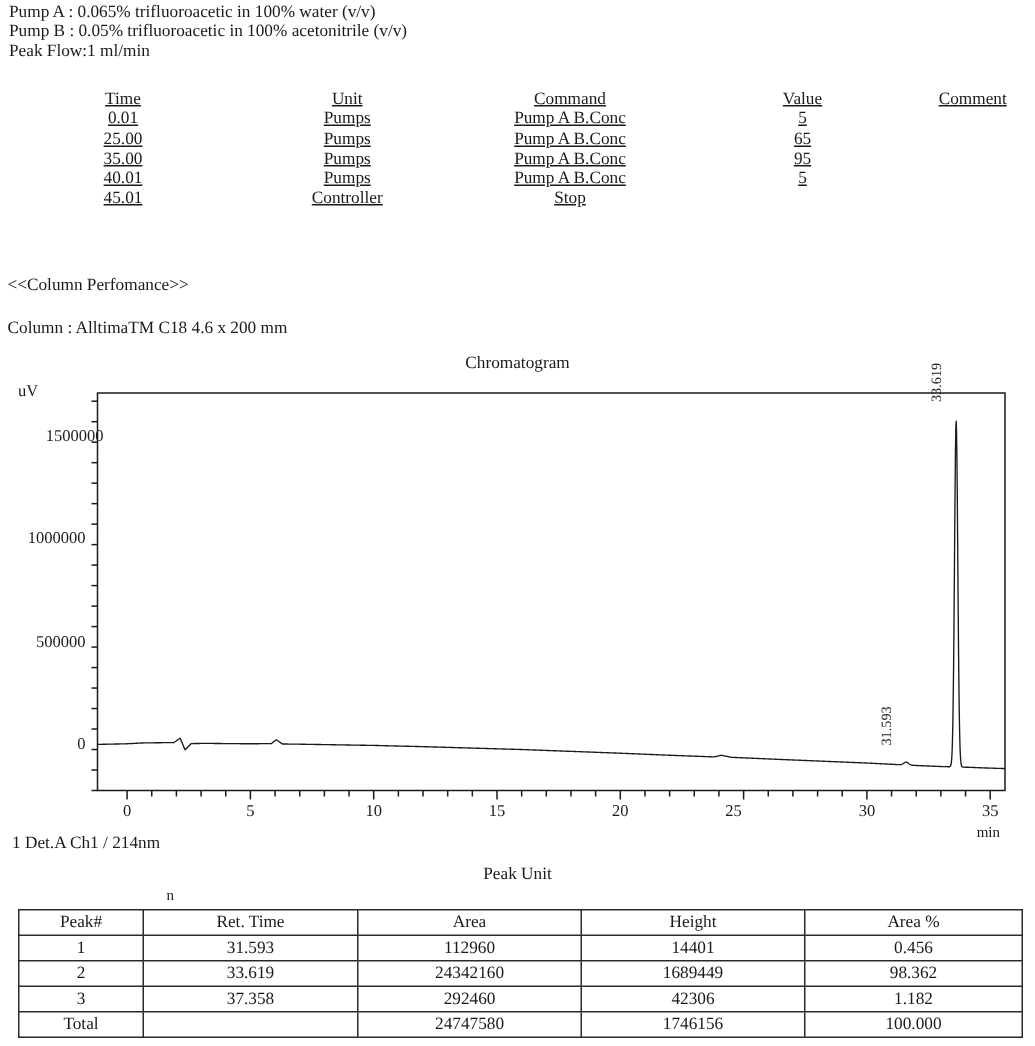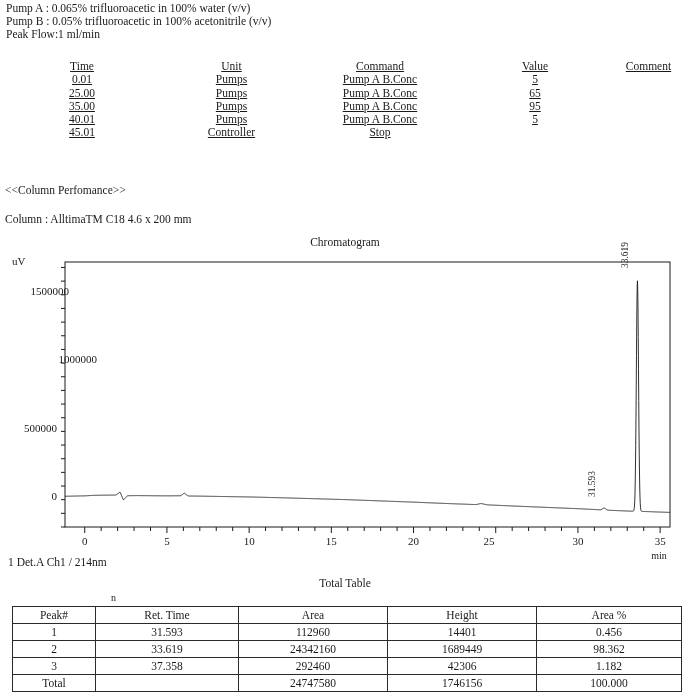--- a/index.html
+++ b/index.html
@@ -287,39 +287,39 @@
           <line x1="610.8152173913044" y1="287" x2="610.8152173913044" y2="291"></line>
           <line x1="627.2554347826087" y1="287" x2="627.2554347826087" y2="291"></line>
           <line x1="643.695652173913" y1="287" x2="643.695652173913" y2="291"></line>
           <line x1="660.1358695652174" y1="287" x2="660.1358695652174" y2="293"></line>
         </g>
         <path d="M65.00 256.27 L65.25 256.26 L65.50 256.25 L65.76 256.25 L66.01 256.24 L66.26 256.24 L66.51 256.23 L66.76 256.23 L67.02 256.22 L67.27 256.22 L67.52 256.21 L67.77 256.21 L68.03 256.20 L68.28 256.20 L68.53 256.19 L68.78 256.19 L69.03 256.18 L69.29 256.18 L69.54 256.17 L69.79 256.17 L70.04 256.16 L70.29 256.16 L70.55 256.15 L70.80 256.15 L71.05 256.14 L71.30 256.13 L71.55 256.13 L71.81 256.12 L72.06 256.12 L72.31 256.11 L72.56 256.11 L72.81 256.10 L73.07 256.10 L73.32 256.09 L73.57 256.09 L73.82 256.08 L74.08 256.08 L74.33 256.07 L74.58 256.07 L74.83 256.06 L75.08 256.06 L75.34 256.05 L75.59 256.05 L75.84 256.04 L76.09 256.04 L76.34 256.03 L76.60 256.02 L76.85 256.02 L77.10 256.01 L77.35 256.01 L77.60 256.00 L77.86 256.00 L78.11 255.99 L78.36 255.99 L78.61 255.98 L78.86 255.98 L79.12 255.97 L79.37 255.97 L79.62 255.96 L79.87 255.96 L80.13 255.95 L80.38 255.95 L80.63 255.94 L80.88 255.94 L81.13 255.93 L81.39 255.93 L81.64 255.92 L81.89 255.91 L82.14 255.91 L82.39 255.90 L82.65 255.90 L82.90 255.89 L83.15 255.89 L83.40 255.88 L83.65 255.88 L83.91 255.87 L84.16 255.87 L84.41 255.86 L84.66 255.86 L84.91 255.85 L85.17 255.83 L85.42 255.82 L85.67 255.80 L85.92 255.79 L86.17 255.78 L86.43 255.76 L86.68 255.75 L86.93 255.73 L87.18 255.72 L87.44 255.71 L87.69 255.69 L87.94 255.68 L88.19 255.66 L88.44 255.65 L88.70 255.64 L88.95 255.62 L89.20 255.61 L89.45 255.59 L89.70 255.58 L89.96 255.57 L90.21 255.55 L90.46 255.54 L90.71 255.52 L90.96 255.51 L91.22 255.50 L91.47 255.48 L91.72 255.47 L91.97 255.45 L92.22 255.44 L92.48 255.43 L92.73 255.41 L92.98 255.40 L93.23 255.38 L93.49 255.37 L93.74 255.36 L93.99 255.34 L94.24 255.33 L94.49 255.31 L94.75 255.31 L95.00 255.30 L95.25 255.30 L95.50 255.30 L95.75 255.29 L96.01 255.29 L96.26 255.29 L96.51 255.28 L96.76 255.28 L97.01 255.28 L97.27 255.27 L97.52 255.27 L97.77 255.27 L98.02 255.26 L98.28 255.26 L98.53 255.25 L98.78 255.25 L99.03 255.25 L99.28 255.24 L99.54 255.24 L99.79 255.24 L100.04 255.23 L100.29 255.23 L100.54 255.23 L100.80 255.22 L101.05 255.22 L101.30 255.22 L101.55 255.21 L101.80 255.21 L102.06 255.21 L102.31 255.20 L102.56 255.20 L102.81 255.20 L103.06 255.19 L103.32 255.19 L103.57 255.18 L103.82 255.18 L104.07 255.18 L104.33 255.17 L104.58 255.17 L104.83 255.17 L105.08 255.17 L105.33 255.16 L105.59 255.16 L105.84 255.16 L106.09 255.15 L106.34 255.15 L106.59 255.15 L106.85 255.14 L107.10 255.14 L107.35 255.14 L107.60 255.14 L107.85 255.13 L108.11 255.13 L108.36 255.13 L108.61 255.12 L108.86 255.12 L109.11 255.12 L109.37 255.11 L109.62 255.11 L109.87 255.11 L110.12 255.11 L110.38 255.10 L110.63 255.10 L110.88 255.10 L111.13 255.09 L111.38 255.09 L111.64 255.09 L111.89 255.08 L112.14 255.08 L112.39 255.08 L112.64 255.08 L112.90 255.07 L113.15 255.07 L113.40 255.07 L113.65 255.06 L113.90 255.06 L114.16 255.06 L114.41 255.05 L114.66 255.05 L114.91 255.05 L115.16 255.05 L115.42 255.04 L115.67 255.04 L115.92 255.04 L116.17 254.88 L116.42 254.70 L116.68 254.52 L116.93 254.33 L117.18 254.15 L117.43 253.96 L117.69 253.78 L117.94 253.59 L118.19 253.41 L118.44 253.22 L118.69 253.04 L118.95 252.86 L119.20 252.67 L119.45 252.49 L119.70 252.30 L119.95 252.12 L120.21 252.35 L120.46 252.96 L120.71 253.56 L120.96 254.17 L121.21 254.78 L121.47 255.38 L121.72 255.99 L121.97 256.60 L122.22 257.21 L122.47 257.81 L122.73 258.42 L122.98 259.03 L123.23 259.64 L123.48 259.83 L123.74 259.57 L123.99 259.31 L124.24 259.05 L124.49 258.79 L124.74 258.53 L125.00 258.27 L125.25 258.01 L125.50 257.75 L125.75 257.49 L126.00 257.23 L126.26 256.97 L126.51 256.71 L126.76 256.45 L127.01 256.19 L127.26 255.93 L127.52 255.72 L127.77 255.71 L128.02 255.71 L128.27 255.71 L128.53 255.70 L128.78 255.70 L129.03 255.70 L129.28 255.69 L129.53 255.69 L129.79 255.69 L130.04 255.68 L130.29 255.68 L130.54 255.68 L130.79 255.67 L131.05 255.67 L131.30 255.67 L131.55 255.66 L131.80 255.66 L132.05 255.66 L132.31 255.65 L132.56 255.65 L132.81 255.65 L133.06 255.64 L133.31 255.64 L133.57 255.63 L133.82 255.63 L134.07 255.63 L134.32 255.62 L134.57 255.62 L134.83 255.62 L135.08 255.61 L135.33 255.61 L135.58 255.61 L135.84 255.60 L136.09 255.60 L136.34 255.60 L136.59 255.59 L136.84 255.59 L137.10 255.59 L137.35 255.58 L137.60 255.59 L137.85 255.59 L138.10 255.59 L138.36 255.59 L138.61 255.60 L138.86 255.60 L139.11 255.60 L139.36 255.60 L139.62 255.61 L139.87 255.61 L140.12 255.61 L140.37 255.61 L140.63 255.62 L140.88 255.62 L141.13 255.62 L141.38 255.62 L141.63 255.63 L141.89 255.63 L142.14 255.63 L142.39 255.63 L142.64 255.64 L142.89 255.64 L143.15 255.64 L143.40 255.65 L143.65 255.65 L143.90 255.65 L144.15 255.65 L144.41 255.66 L144.66 255.66 L144.91 255.66 L145.16 255.66 L145.41 255.67 L145.67 255.67 L145.92 255.67 L146.17 255.67 L146.42 255.68 L146.67 255.68 L146.93 255.68 L147.18 255.68 L147.43 255.69 L147.68 255.69 L147.94 255.69 L148.19 255.70 L148.44 255.70 L148.69 255.70 L148.94 255.70 L149.20 255.71 L149.45 255.71 L149.70 255.71 L149.95 255.71 L150.20 255.72 L150.46 255.72 L150.71 255.72 L150.96 255.72 L151.21 255.73 L151.46 255.73 L151.72 255.73 L151.97 255.73 L152.22 255.73 L152.47 255.74 L152.72 255.74 L152.98 255.74 L153.23 255.74 L153.48 255.74 L153.73 255.75 L153.99 255.75 L154.24 255.75 L154.49 255.75 L154.74 255.75 L154.99 255.76 L155.25 255.76 L155.50 255.76 L155.75 255.76 L156.00 255.76 L156.25 255.77 L156.51 255.77 L156.76 255.77 L157.01 255.77 L157.26 255.78 L157.51 255.78 L157.77 255.78 L158.02 255.78 L158.27 255.78 L158.52 255.79 L158.78 255.79 L159.03 255.79 L159.28 255.79 L159.53 255.79 L159.78 255.80 L160.04 255.80 L160.29 255.80 L160.54 255.80 L160.79 255.80 L161.04 255.81 L161.30 255.81 L161.55 255.81 L161.80 255.81 L162.05 255.82 L162.30 255.82 L162.56 255.82 L162.81 255.82 L163.06 255.82 L163.31 255.83 L163.56 255.83 L163.82 255.83 L164.07 255.83 L164.32 255.83 L164.57 255.84 L164.82 255.84 L165.08 255.84 L165.33 255.84 L165.58 255.84 L165.83 255.85 L166.09 255.85 L166.34 255.85 L166.59 255.85 L166.84 255.85 L167.09 255.85 L167.35 255.85 L167.60 255.85 L167.85 255.85 L168.10 255.84 L168.35 255.84 L168.61 255.84 L168.86 255.84 L169.11 255.83 L169.36 255.83 L169.61 255.83 L169.87 255.83 L170.12 255.82 L170.37 255.82 L170.62 255.82 L170.88 255.82 L171.13 255.81 L171.38 255.81 L171.63 255.81 L171.88 255.81 L172.14 255.80 L172.39 255.80 L172.64 255.80 L172.89 255.80 L173.14 255.79 L173.40 255.79 L173.65 255.79 L173.90 255.79 L174.15 255.79 L174.40 255.78 L174.66 255.78 L174.91 255.78 L175.16 255.78 L175.41 255.77 L175.66 255.77 L175.92 255.77 L176.17 255.77 L176.42 255.76 L176.67 255.76 L176.93 255.76 L177.18 255.76 L177.43 255.75 L177.68 255.75 L177.93 255.75 L178.19 255.75 L178.44 255.74 L178.69 255.74 L178.94 255.74 L179.19 255.74 L179.45 255.73 L179.70 255.73 L179.95 255.73 L180.20 255.73 L180.45 255.72 L180.71 255.72 L180.96 255.68 L181.21 255.48 L181.46 255.28 L181.71 255.08 L181.97 254.88 L182.22 254.68 L182.47 254.48 L182.72 254.28 L182.98 254.08 L183.23 253.89 L183.48 253.69 L183.73 253.49 L183.98 253.29 L184.24 253.15 L184.49 253.33 L184.74 253.51 L184.99 253.68 L185.24 253.86 L185.50 254.03 L185.75 254.21 L186.00 254.39 L186.25 254.56 L186.50 254.74 L186.76 254.91 L187.01 255.09 L187.26 255.27 L187.51 255.44 L187.76 255.62 L188.02 255.79 L188.27 255.97 L188.52 255.99 L188.77 256.00 L189.02 256.00 L189.28 256.00 L189.53 256.01 L189.78 256.01 L190.03 256.01 L190.29 256.02 L190.54 256.02 L190.79 256.02 L191.04 256.02 L191.29 256.03 L191.55 256.03 L191.80 256.03 L192.05 256.04 L192.30 256.04 L192.55 256.04 L192.81 256.05 L193.06 256.05 L193.31 256.05 L193.56 256.05 L193.81 256.06 L194.07 256.06 L194.32 256.06 L194.57 256.07 L194.82 256.07 L195.07 256.07 L195.33 256.08 L195.58 256.08 L195.83 256.08 L196.08 256.08 L196.34 256.09 L196.59 256.09 L196.84 256.09 L197.09 256.10 L197.34 256.10 L197.60 256.10 L197.85 256.11 L198.10 256.11 L198.35 256.11 L198.60 256.11 L198.86 256.12 L199.11 256.12 L199.36 256.12 L199.61 256.13 L199.86 256.13 L200.12 256.13 L200.37 256.14 L200.62 256.14 L200.87 256.15 L201.13 256.15 L201.38 256.15 L201.63 256.16 L201.88 256.16 L202.13 256.17 L202.39 256.17 L202.64 256.18 L202.89 256.18 L203.14 256.18 L203.39 256.19 L203.65 256.19 L203.90 256.20 L204.15 256.20 L204.40 256.21 L204.65 256.21 L204.91 256.21 L205.16 256.22 L205.41 256.22 L205.66 256.23 L205.91 256.23 L206.17 256.23 L206.42 256.24 L206.67 256.24 L206.92 256.25 L207.17 256.25 L207.43 256.26 L207.68 256.26 L207.93 256.26 L208.18 256.27 L208.44 256.27 L208.69 256.28 L208.94 256.28 L209.19 256.28 L209.44 256.29 L209.70 256.29 L209.95 256.30 L210.20 256.30 L210.45 256.31 L210.70 256.31 L210.96 256.31 L211.21 256.32 L211.46 256.32 L211.71 256.33 L211.96 256.33 L212.22 256.34 L212.47 256.34 L212.72 256.34 L212.97 256.35 L213.22 256.35 L213.48 256.36 L213.73 256.36 L213.98 256.36 L214.23 256.37 L214.49 256.37 L214.74 256.38 L214.99 256.38 L215.24 256.39 L215.49 256.39 L215.75 256.39 L216.00 256.40 L216.25 256.40 L216.50 256.41 L216.75 256.41 L217.01 256.41 L217.26 256.42 L217.51 256.42 L217.76 256.43 L218.01 256.43 L218.27 256.44 L218.52 256.44 L218.77 256.44 L219.02 256.45 L219.28 256.45 L219.53 256.46 L219.78 256.46 L220.03 256.46 L220.28 256.47 L220.54 256.47 L220.79 256.48 L221.04 256.48 L221.29 256.49 L221.54 256.49 L221.80 256.49 L222.05 256.50 L222.30 256.50 L222.55 256.51 L222.80 256.51 L223.06 256.52 L223.31 256.52 L223.56 256.52 L223.81 256.53 L224.06 256.53 L224.32 256.54 L224.57 256.54 L224.82 256.54 L225.07 256.55 L225.33 256.55 L225.58 256.56 L225.83 256.56 L226.08 256.57 L226.33 256.57 L226.59 256.57 L226.84 256.58 L227.09 256.58 L227.34 256.59 L227.59 256.59 L227.85 256.59 L228.10 256.60 L228.35 256.60 L228.60 256.61 L228.85 256.61 L229.11 256.62 L229.36 256.62 L229.61 256.62 L229.86 256.63 L230.11 256.63 L230.37 256.64 L230.62 256.64 L230.87 256.65 L231.12 256.65 L231.38 256.65 L231.63 256.66 L231.88 256.66 L232.13 256.67 L232.38 256.67 L232.64 256.67 L232.89 256.68 L233.14 256.68 L233.39 256.69 L233.64 256.69 L233.90 256.70 L234.15 256.70 L234.40 256.70 L234.65 256.71 L234.90 256.71 L235.16 256.72 L235.41 256.72 L235.66 256.72 L235.91 256.73 L236.16 256.73 L236.42 256.74 L236.67 256.74 L236.92 256.75 L237.17 256.75 L237.42 256.75 L237.68 256.76 L237.93 256.76 L238.18 256.77 L238.43 256.77 L238.69 256.77 L238.94 256.78 L239.19 256.78 L239.44 256.79 L239.69 256.79 L239.95 256.80 L240.20 256.80 L240.45 256.80 L240.70 256.81 L240.95 256.81 L241.21 256.82 L241.46 256.82 L241.71 256.83 L241.96 256.83 L242.21 256.83 L242.47 256.84 L242.72 256.84 L242.97 256.85 L243.22 256.85 L243.47 256.85 L243.73 256.86 L243.98 256.86 L244.23 256.87 L244.48 256.87 L244.74 256.88 L244.99 256.88 L245.24 256.88 L245.49 256.89 L245.74 256.89 L246.00 256.90 L246.25 256.90 L246.50 256.90 L246.75 256.91 L247.00 256.91 L247.26 256.92 L247.51 256.92 L247.76 256.93 L248.01 256.93 L248.26 256.93 L248.52 256.94 L248.77 256.94 L249.02 256.95 L249.27 256.95 L249.53 256.96 L249.78 256.96 L250.03 256.97 L250.28 256.98 L250.53 256.98 L250.79 256.99 L251.04 257.00 L251.29 257.00 L251.54 257.01 L251.79 257.01 L252.05 257.02 L252.30 257.03 L252.55 257.03 L252.80 257.04 L253.05 257.05 L253.31 257.05 L253.56 257.06 L253.81 257.07 L254.06 257.07 L254.31 257.08 L254.57 257.08 L254.82 257.09 L255.07 257.10 L255.32 257.10 L255.57 257.11 L255.83 257.12 L256.08 257.12 L256.33 257.13 L256.58 257.13 L256.84 257.14 L257.09 257.15 L257.34 257.15 L257.59 257.16 L257.84 257.17 L258.10 257.17 L258.35 257.18 L258.60 257.18 L258.85 257.19 L259.10 257.20 L259.36 257.20 L259.61 257.21 L259.86 257.22 L260.11 257.22 L260.36 257.23 L260.62 257.23 L260.87 257.24 L261.12 257.25 L261.37 257.25 L261.63 257.26 L261.88 257.27 L262.13 257.27 L262.38 257.28 L262.63 257.29 L262.89 257.29 L263.14 257.30 L263.39 257.30 L263.64 257.31 L263.89 257.32 L264.15 257.32 L264.40 257.33 L264.65 257.34 L264.90 257.34 L265.15 257.35 L265.41 257.35 L265.66 257.36 L265.91 257.37 L266.16 257.37 L266.41 257.38 L266.67 257.39 L266.92 257.39 L267.17 257.40 L267.42 257.40 L267.68 257.41 L267.93 257.42 L268.18 257.42 L268.43 257.43 L268.68 257.44 L268.94 257.44 L269.19 257.45 L269.44 257.45 L269.69 257.46 L269.94 257.47 L270.20 257.47 L270.45 257.48 L270.70 257.49 L270.95 257.49 L271.20 257.50 L271.46 257.50 L271.71 257.51 L271.96 257.52 L272.21 257.52 L272.46 257.53 L272.72 257.54 L272.97 257.54 L273.22 257.55 L273.47 257.56 L273.73 257.56 L273.98 257.57 L274.23 257.57 L274.48 257.58 L274.73 257.59 L274.99 257.59 L275.24 257.60 L275.49 257.61 L275.74 257.61 L275.99 257.62 L276.25 257.62 L276.50 257.63 L276.75 257.64 L277.00 257.64 L277.25 257.65 L277.51 257.66 L277.76 257.66 L278.01 257.67 L278.26 257.67 L278.51 257.68 L278.77 257.69 L279.02 257.69 L279.27 257.70 L279.52 257.71 L279.77 257.71 L280.03 257.72 L280.28 257.72 L280.53 257.73 L280.78 257.74 L281.04 257.74 L281.29 257.75 L281.54 257.76 L281.79 257.76 L282.04 257.77 L282.30 257.78 L282.55 257.78 L282.80 257.79 L283.05 257.80 L283.30 257.81 L283.56 257.81 L283.81 257.82 L284.06 257.83 L284.31 257.83 L284.56 257.84 L284.82 257.85 L285.07 257.86 L285.32 257.86 L285.57 257.87 L285.82 257.88 L286.08 257.89 L286.33 257.89 L286.58 257.90 L286.83 257.91 L287.09 257.92 L287.34 257.92 L287.59 257.93 L287.84 257.94 L288.09 257.94 L288.35 257.95 L288.60 257.96 L288.85 257.97 L289.10 257.97 L289.35 257.98 L289.61 257.99 L289.86 258.00 L290.11 258.00 L290.36 258.01 L290.61 258.02 L290.87 258.03 L291.12 258.03 L291.37 258.04 L291.62 258.05 L291.88 258.05 L292.13 258.06 L292.38 258.07 L292.63 258.08 L292.88 258.08 L293.14 258.09 L293.39 258.10 L293.64 258.11 L293.89 258.11 L294.14 258.12 L294.40 258.13 L294.65 258.14 L294.90 258.14 L295.15 258.15 L295.40 258.16 L295.66 258.16 L295.91 258.17 L296.16 258.18 L296.41 258.19 L296.66 258.19 L296.92 258.20 L297.17 258.21 L297.42 258.22 L297.67 258.22 L297.93 258.23 L298.18 258.24 L298.43 258.25 L298.68 258.25 L298.93 258.26 L299.19 258.27 L299.44 258.27 L299.69 258.28 L299.94 258.29 L300.19 258.30 L300.45 258.30 L300.70 258.31 L300.95 258.32 L301.20 258.33 L301.45 258.33 L301.71 258.34 L301.96 258.35 L302.21 258.36 L302.46 258.36 L302.71 258.37 L302.97 258.38 L303.22 258.38 L303.47 258.39 L303.72 258.40 L303.98 258.41 L304.23 258.41 L304.48 258.42 L304.73 258.43 L304.98 258.44 L305.24 258.44 L305.49 258.45 L305.74 258.46 L305.99 258.47 L306.24 258.47 L306.50 258.48 L306.75 258.49 L307.00 258.49 L307.25 258.50 L307.50 258.51 L307.76 258.52 L308.01 258.52 L308.26 258.53 L308.51 258.54 L308.76 258.55 L309.02 258.55 L309.27 258.56 L309.52 258.57 L309.77 258.58 L310.02 258.58 L310.28 258.59 L310.53 258.60 L310.78 258.60 L311.03 258.61 L311.29 258.62 L311.54 258.63 L311.79 258.63 L312.04 258.64 L312.29 258.65 L312.55 258.66 L312.80 258.66 L313.05 258.67 L313.30 258.68 L313.55 258.69 L313.81 258.69 L314.06 258.70 L314.31 258.71 L314.56 258.71 L314.81 258.72 L315.07 258.73 L315.32 258.74 L315.57 258.74 L315.82 258.75 L316.07 258.76 L316.33 258.77 L316.58 258.77 L316.83 258.78 L317.08 258.79 L317.34 258.80 L317.59 258.80 L317.84 258.81 L318.09 258.82 L318.34 258.82 L318.60 258.83 L318.85 258.84 L319.10 258.85 L319.35 258.85 L319.60 258.86 L319.86 258.87 L320.11 258.88 L320.36 258.88 L320.61 258.89 L320.86 258.90 L321.12 258.91 L321.37 258.91 L321.62 258.92 L321.87 258.93 L322.13 258.93 L322.38 258.94 L322.63 258.95 L322.88 258.96 L323.13 258.96 L323.39 258.97 L323.64 258.98 L323.89 258.99 L324.14 258.99 L324.39 259.00 L324.65 259.01 L324.90 259.02 L325.15 259.02 L325.40 259.03 L325.65 259.04 L325.91 259.04 L326.16 259.05 L326.41 259.06 L326.66 259.07 L326.91 259.07 L327.17 259.08 L327.42 259.09 L327.67 259.10 L327.92 259.10 L328.18 259.11 L328.43 259.12 L328.68 259.13 L328.93 259.13 L329.18 259.14 L329.44 259.15 L329.69 259.15 L329.94 259.16 L330.19 259.17 L330.44 259.18 L330.70 259.18 L330.95 259.19 L331.20 259.20 L331.45 259.21 L331.70 259.21 L331.96 259.22 L332.21 259.23 L332.46 259.24 L332.71 259.24 L332.96 259.25 L333.22 259.26 L333.47 259.26 L333.72 259.27 L333.97 259.28 L334.23 259.29 L334.48 259.29 L334.73 259.30 L334.98 259.31 L335.23 259.32 L335.49 259.32 L335.74 259.33 L335.99 259.34 L336.24 259.35 L336.49 259.35 L336.75 259.36 L337.00 259.37 L337.25 259.37 L337.50 259.38 L337.75 259.39 L338.01 259.40 L338.26 259.40 L338.51 259.41 L338.76 259.42 L339.01 259.43 L339.27 259.43 L339.52 259.44 L339.77 259.45 L340.02 259.46 L340.28 259.46 L340.53 259.47 L340.78 259.48 L341.03 259.48 L341.28 259.49 L341.54 259.50 L341.79 259.51 L342.04 259.51 L342.29 259.52 L342.54 259.53 L342.80 259.54 L343.05 259.54 L343.30 259.55 L343.55 259.56 L343.80 259.57 L344.06 259.57 L344.31 259.58 L344.56 259.59 L344.81 259.59 L345.06 259.60 L345.32 259.61 L345.57 259.62 L345.82 259.62 L346.07 259.63 L346.32 259.64 L346.58 259.65 L346.83 259.65 L347.08 259.66 L347.33 259.67 L347.59 259.67 L347.84 259.68 L348.09 259.69 L348.34 259.70 L348.59 259.71 L348.85 259.72 L349.10 259.73 L349.35 259.74 L349.60 259.75 L349.85 259.76 L350.11 259.77 L350.36 259.78 L350.61 259.79 L350.86 259.80 L351.11 259.81 L351.37 259.81 L351.62 259.82 L351.87 259.83 L352.12 259.84 L352.38 259.85 L352.63 259.86 L352.88 259.87 L353.13 259.88 L353.38 259.89 L353.64 259.90 L353.89 259.91 L354.14 259.92 L354.39 259.93 L354.64 259.94 L354.90 259.95 L355.15 259.96 L355.40 259.97 L355.65 259.98 L355.90 259.98 L356.16 259.99 L356.41 260.00 L356.66 260.01 L356.91 260.02 L357.16 260.03 L357.42 260.04 L357.67 260.05 L357.92 260.06 L358.17 260.07 L358.43 260.08 L358.68 260.09 L358.93 260.10 L359.18 260.11 L359.43 260.12 L359.69 260.13 L359.94 260.14 L360.19 260.14 L360.44 260.15 L360.69 260.16 L360.95 260.17 L361.20 260.18 L361.45 260.19 L361.70 260.20 L361.95 260.21 L362.21 260.22 L362.46 260.23 L362.71 260.24 L362.96 260.25 L363.21 260.26 L363.47 260.27 L363.72 260.28 L363.97 260.29 L364.22 260.30 L364.48 260.30 L364.73 260.31 L364.98 260.32 L365.23 260.33 L365.48 260.34 L365.74 260.35 L365.99 260.36 L366.24 260.37 L366.49 260.38 L366.74 260.39 L367.00 260.40 L367.25 260.41 L367.50 260.42 L367.75 260.43 L368.00 260.44 L368.26 260.45 L368.51 260.46 L368.76 260.47 L369.01 260.47 L369.26 260.48 L369.52 260.49 L369.77 260.50 L370.02 260.51 L370.27 260.52 L370.52 260.53 L370.78 260.54 L371.03 260.55 L371.28 260.56 L371.53 260.57 L371.79 260.58 L372.04 260.59 L372.29 260.60 L372.54 260.61 L372.79 260.62 L373.05 260.63 L373.30 260.63 L373.55 260.64 L373.80 260.65 L374.05 260.66 L374.31 260.67 L374.56 260.68 L374.81 260.69 L375.06 260.70 L375.31 260.71 L375.57 260.72 L375.82 260.73 L376.07 260.74 L376.32 260.75 L376.57 260.76 L376.83 260.77 L377.08 260.78 L377.33 260.79 L377.58 260.80 L377.84 260.80 L378.09 260.81 L378.34 260.82 L378.59 260.83 L378.84 260.84 L379.10 260.85 L379.35 260.86 L379.60 260.87 L379.85 260.88 L380.10 260.89 L380.36 260.90 L380.61 260.91 L380.86 260.92 L381.11 260.93 L381.36 260.94 L381.62 260.95 L381.87 260.96 L382.12 260.96 L382.37 260.97 L382.63 260.98 L382.88 260.99 L383.13 261.00 L383.38 261.01 L383.63 261.02 L383.89 261.03 L384.14 261.04 L384.39 261.05 L384.64 261.06 L384.89 261.07 L385.15 261.08 L385.40 261.09 L385.65 261.10 L385.90 261.11 L386.15 261.12 L386.41 261.12 L386.66 261.13 L386.91 261.14 L387.16 261.15 L387.41 261.16 L387.67 261.17 L387.92 261.18 L388.17 261.19 L388.42 261.20 L388.68 261.21 L388.93 261.22 L389.18 261.23 L389.43 261.24 L389.68 261.25 L389.94 261.26 L390.19 261.27 L390.44 261.28 L390.69 261.29 L390.94 261.29 L391.20 261.30 L391.45 261.31 L391.70 261.32 L391.95 261.33 L392.20 261.34 L392.46 261.35 L392.71 261.36 L392.96 261.37 L393.21 261.38 L393.46 261.39 L393.72 261.40 L393.97 261.41 L394.22 261.42 L394.47 261.43 L394.73 261.44 L394.98 261.45 L395.23 261.45 L395.48 261.46 L395.73 261.47 L395.99 261.48 L396.24 261.49 L396.49 261.50 L396.74 261.51 L396.99 261.52 L397.25 261.53 L397.50 261.54 L397.75 261.55 L398.00 261.56 L398.25 261.57 L398.51 261.58 L398.76 261.59 L399.01 261.60 L399.26 261.61 L399.51 261.62 L399.77 261.62 L400.02 261.63 L400.27 261.64 L400.52 261.65 L400.78 261.66 L401.03 261.67 L401.28 261.68 L401.53 261.69 L401.78 261.70 L402.04 261.71 L402.29 261.72 L402.54 261.73 L402.79 261.74 L403.04 261.75 L403.30 261.76 L403.55 261.77 L403.80 261.78 L404.05 261.78 L404.30 261.79 L404.56 261.80 L404.81 261.81 L405.06 261.82 L405.31 261.83 L405.56 261.84 L405.82 261.85 L406.07 261.86 L406.32 261.87 L406.57 261.88 L406.82 261.89 L407.08 261.90 L407.33 261.91 L407.58 261.92 L407.83 261.93 L408.09 261.94 L408.34 261.94 L408.59 261.95 L408.84 261.96 L409.09 261.97 L409.35 261.98 L409.60 261.99 L409.85 262.00 L410.10 262.01 L410.35 262.02 L410.61 262.03 L410.86 262.04 L411.11 262.05 L411.36 262.06 L411.61 262.07 L411.87 262.08 L412.12 262.09 L412.37 262.10 L412.62 262.11 L412.88 262.11 L413.13 262.12 L413.38 262.13 L413.63 262.14 L413.88 262.15 L414.14 262.16 L414.39 262.17 L414.64 262.19 L414.89 262.20 L415.14 262.21 L415.40 262.22 L415.65 262.23 L415.90 262.24 L416.15 262.25 L416.40 262.26 L416.66 262.27 L416.91 262.28 L417.16 262.29 L417.41 262.30 L417.66 262.31 L417.92 262.32 L418.17 262.33 L418.42 262.34 L418.67 262.35 L418.92 262.36 L419.18 262.37 L419.43 262.38 L419.68 262.39 L419.93 262.41 L420.19 262.42 L420.44 262.43 L420.69 262.44 L420.94 262.45 L421.19 262.46 L421.45 262.47 L421.70 262.48 L421.95 262.49 L422.20 262.50 L422.45 262.51 L422.71 262.52 L422.96 262.53 L423.21 262.54 L423.46 262.55 L423.71 262.56 L423.97 262.57 L424.22 262.58 L424.47 262.59 L424.72 262.60 L424.98 262.61 L425.23 262.63 L425.48 262.64 L425.73 262.65 L425.98 262.66 L426.24 262.67 L426.49 262.68 L426.74 262.69 L426.99 262.70 L427.24 262.71 L427.50 262.72 L427.75 262.73 L428.00 262.74 L428.25 262.75 L428.50 262.76 L428.76 262.77 L429.01 262.78 L429.26 262.79 L429.51 262.80 L429.76 262.81 L430.02 262.82 L430.27 262.83 L430.52 262.84 L430.77 262.86 L431.02 262.87 L431.28 262.88 L431.53 262.89 L431.78 262.90 L432.03 262.91 L432.29 262.92 L432.54 262.93 L432.79 262.94 L433.04 262.95 L433.29 262.96 L433.55 262.97 L433.80 262.98 L434.05 262.99 L434.30 263.00 L434.55 263.01 L434.81 263.02 L435.06 263.03 L435.31 263.04 L435.56 263.05 L435.81 263.06 L436.07 263.08 L436.32 263.09 L436.57 263.10 L436.82 263.11 L437.07 263.12 L437.33 263.13 L437.58 263.14 L437.83 263.15 L438.08 263.16 L438.34 263.17 L438.59 263.18 L438.84 263.19 L439.09 263.20 L439.34 263.21 L439.60 263.22 L439.85 263.23 L440.10 263.24 L440.35 263.25 L440.60 263.26 L440.86 263.27 L441.11 263.28 L441.36 263.30 L441.61 263.31 L441.86 263.32 L442.12 263.33 L442.37 263.34 L442.62 263.35 L442.87 263.36 L443.13 263.37 L443.38 263.38 L443.63 263.39 L443.88 263.40 L444.13 263.41 L444.39 263.42 L444.64 263.43 L444.89 263.44 L445.14 263.45 L445.39 263.46 L445.65 263.47 L445.90 263.48 L446.15 263.49 L446.40 263.50 L446.65 263.51 L446.91 263.52 L447.16 263.53 L447.41 263.54 L447.66 263.55 L447.91 263.56 L448.17 263.57 L448.42 263.58 L448.67 263.59 L448.92 263.60 L449.18 263.61 L449.43 263.62 L449.68 263.63 L449.93 263.64 L450.18 263.64 L450.44 263.65 L450.69 263.66 L450.94 263.67 L451.19 263.68 L451.44 263.69 L451.70 263.70 L451.95 263.71 L452.20 263.72 L452.45 263.73 L452.70 263.74 L452.96 263.75 L453.21 263.76 L453.46 263.77 L453.71 263.77 L453.96 263.78 L454.22 263.79 L454.47 263.80 L454.72 263.81 L454.97 263.82 L455.23 263.83 L455.48 263.84 L455.73 263.85 L455.98 263.86 L456.23 263.87 L456.49 263.88 L456.74 263.89 L456.99 263.90 L457.24 263.91 L457.49 263.91 L457.75 263.92 L458.00 263.93 L458.25 263.94 L458.50 263.95 L458.75 263.96 L459.01 263.97 L459.26 263.98 L459.51 263.99 L459.76 264.00 L460.01 264.01 L460.27 264.02 L460.52 264.03 L460.77 264.04 L461.02 264.04 L461.28 264.05 L461.53 264.06 L461.78 264.07 L462.03 264.08 L462.28 264.09 L462.54 264.10 L462.79 264.11 L463.04 264.12 L463.29 264.13 L463.54 264.14 L463.80 264.15 L464.05 264.16 L464.30 264.17 L464.55 264.17 L464.80 264.18 L465.06 264.19 L465.31 264.20 L465.56 264.21 L465.81 264.22 L466.06 264.23 L466.32 264.24 L466.57 264.25 L466.82 264.26 L467.07 264.27 L467.33 264.28 L467.58 264.29 L467.83 264.30 L468.08 264.31 L468.33 264.31 L468.59 264.32 L468.84 264.33 L469.09 264.34 L469.34 264.35 L469.59 264.36 L469.85 264.37 L470.10 264.38 L470.35 264.39 L470.60 264.40 L470.85 264.41 L471.11 264.42 L471.36 264.43 L471.61 264.44 L471.86 264.44 L472.11 264.45 L472.37 264.46 L472.62 264.47 L472.87 264.48 L473.12 264.49 L473.38 264.50 L473.63 264.51 L473.88 264.52 L474.13 264.53 L474.38 264.54 L474.64 264.55 L474.89 264.56 L475.14 264.57 L475.39 264.58 L475.64 264.58 L475.90 264.59 L476.15 264.57 L476.40 264.51 L476.65 264.45 L476.90 264.40 L477.16 264.34 L477.41 264.29 L477.66 264.23 L477.91 264.18 L478.16 264.12 L478.42 264.06 L478.67 264.01 L478.92 263.95 L479.17 263.90 L479.42 263.84 L479.68 263.78 L479.93 263.73 L480.18 263.67 L480.43 263.62 L480.69 263.56 L480.94 263.51 L481.19 263.56 L481.44 263.61 L481.69 263.66 L481.95 263.71 L482.20 263.77 L482.45 263.82 L482.70 263.87 L482.95 263.92 L483.21 263.98 L483.46 264.03 L483.71 264.08 L483.96 264.13 L484.21 264.19 L484.47 264.24 L484.72 264.29 L484.97 264.34 L485.22 264.40 L485.48 264.45 L485.73 264.50 L485.98 264.55 L486.23 264.60 L486.48 264.66 L486.74 264.71 L486.99 264.76 L487.24 264.81 L487.49 264.87 L487.74 264.88 L488.00 264.89 L488.25 264.90 L488.50 264.91 L488.75 264.93 L489.00 264.94 L489.26 264.95 L489.51 264.96 L489.76 264.97 L490.01 264.98 L490.26 264.99 L490.52 265.00 L490.77 265.02 L491.02 265.03 L491.27 265.04 L491.52 265.05 L491.78 265.06 L492.03 265.07 L492.28 265.08 L492.53 265.09 L492.79 265.10 L493.04 265.12 L493.29 265.13 L493.54 265.14 L493.79 265.15 L494.05 265.16 L494.30 265.17 L494.55 265.18 L494.80 265.19 L495.05 265.21 L495.31 265.22 L495.56 265.23 L495.81 265.24 L496.06 265.25 L496.31 265.26 L496.57 265.27 L496.82 265.28 L497.07 265.29 L497.32 265.31 L497.58 265.32 L497.83 265.33 L498.08 265.34 L498.33 265.35 L498.58 265.36 L498.84 265.37 L499.09 265.38 L499.34 265.40 L499.59 265.41 L499.84 265.42 L500.10 265.43 L500.35 265.44 L500.60 265.45 L500.85 265.46 L501.10 265.47 L501.36 265.48 L501.61 265.50 L501.86 265.51 L502.11 265.52 L502.36 265.53 L502.62 265.54 L502.87 265.55 L503.12 265.56 L503.37 265.57 L503.63 265.59 L503.88 265.60 L504.13 265.61 L504.38 265.62 L504.63 265.63 L504.89 265.64 L505.14 265.65 L505.39 265.66 L505.64 265.67 L505.89 265.69 L506.15 265.70 L506.40 265.71 L506.65 265.72 L506.90 265.73 L507.15 265.74 L507.41 265.75 L507.66 265.76 L507.91 265.77 L508.16 265.79 L508.41 265.80 L508.67 265.81 L508.92 265.82 L509.17 265.83 L509.42 265.84 L509.68 265.85 L509.93 265.86 L510.18 265.88 L510.43 265.89 L510.68 265.90 L510.94 265.91 L511.19 265.92 L511.44 265.93 L511.69 265.94 L511.94 265.95 L512.20 265.96 L512.45 265.98 L512.70 265.99 L512.95 266.00 L513.20 266.01 L513.46 266.02 L513.71 266.03 L513.96 266.04 L514.21 266.05 L514.46 266.06 L514.72 266.07 L514.97 266.08 L515.22 266.09 L515.47 266.10 L515.73 266.11 L515.98 266.12 L516.23 266.13 L516.48 266.14 L516.73 266.15 L516.99 266.16 L517.24 266.17 L517.49 266.18 L517.74 266.20 L517.99 266.21 L518.25 266.22 L518.50 266.23 L518.75 266.24 L519.00 266.25 L519.25 266.26 L519.51 266.27 L519.76 266.28 L520.01 266.29 L520.26 266.30 L520.51 266.31 L520.77 266.32 L521.02 266.33 L521.27 266.34 L521.52 266.35 L521.77 266.36 L522.03 266.37 L522.28 266.38 L522.53 266.39 L522.78 266.40 L523.04 266.42 L523.29 266.43 L523.54 266.44 L523.79 266.45 L524.04 266.46 L524.30 266.47 L524.55 266.48 L524.80 266.49 L525.05 266.50 L525.30 266.51 L525.56 266.52 L525.81 266.53 L526.06 266.54 L526.31 266.55 L526.56 266.56 L526.82 266.57 L527.07 266.58 L527.32 266.59 L527.57 266.60 L527.82 266.61 L528.08 266.62 L528.33 266.64 L528.58 266.65 L528.83 266.66 L529.09 266.67 L529.34 266.68 L529.59 266.69 L529.84 266.70 L530.09 266.71 L530.35 266.72 L530.60 266.73 L530.85 266.74 L531.10 266.75 L531.35 266.76 L531.61 266.77 L531.86 266.78 L532.11 266.79 L532.36 266.80 L532.61 266.81 L532.87 266.82 L533.12 266.83 L533.37 266.84 L533.62 266.85 L533.88 266.87 L534.13 266.88 L534.38 266.89 L534.63 266.90 L534.88 266.91 L535.14 266.92 L535.39 266.93 L535.64 266.94 L535.89 266.95 L536.14 266.96 L536.40 266.97 L536.65 266.98 L536.90 266.99 L537.15 267.00 L537.40 267.01 L537.66 267.02 L537.91 267.03 L538.16 267.04 L538.41 267.05 L538.66 267.06 L538.92 267.07 L539.17 267.09 L539.42 267.10 L539.67 267.11 L539.92 267.12 L540.18 267.13 L540.43 267.14 L540.68 267.15 L540.93 267.16 L541.19 267.17 L541.44 267.18 L541.69 267.19 L541.94 267.20 L542.19 267.21 L542.45 267.22 L542.70 267.23 L542.95 267.24 L543.20 267.25 L543.45 267.26 L543.71 267.27 L543.96 267.28 L544.21 267.29 L544.46 267.31 L544.71 267.32 L544.97 267.33 L545.22 267.34 L545.47 267.35 L545.72 267.36 L545.98 267.37 L546.23 267.38 L546.48 267.39 L546.73 267.40 L546.98 267.41 L547.24 267.42 L547.49 267.43 L547.74 267.44 L547.99 267.45 L548.24 267.46 L548.50 267.47 L548.75 267.48 L549.00 267.49 L549.25 267.50 L549.50 267.51 L549.76 267.53 L550.01 267.54 L550.26 267.55 L550.51 267.56 L550.76 267.57 L551.02 267.58 L551.27 267.59 L551.52 267.60 L551.77 267.61 L552.02 267.62 L552.28 267.63 L552.53 267.64 L552.78 267.65 L553.03 267.66 L553.29 267.67 L553.54 267.68 L553.79 267.69 L554.04 267.70 L554.29 267.71 L554.55 267.72 L554.80 267.73 L555.05 267.75 L555.30 267.76 L555.55 267.77 L555.81 267.78 L556.06 267.79 L556.31 267.80 L556.56 267.81 L556.81 267.82 L557.07 267.83 L557.32 267.84 L557.57 267.85 L557.82 267.86 L558.08 267.87 L558.33 267.88 L558.58 267.89 L558.83 267.90 L559.08 267.91 L559.34 267.92 L559.59 267.93 L559.84 267.94 L560.09 267.95 L560.34 267.97 L560.60 267.98 L560.85 267.99 L561.10 268.00 L561.35 268.01 L561.60 268.02 L561.86 268.03 L562.11 268.04 L562.36 268.05 L562.61 268.06 L562.86 268.07 L563.12 268.08 L563.37 268.09 L563.62 268.10 L563.87 268.11 L564.13 268.12 L564.38 268.13 L564.63 268.14 L564.88 268.15 L565.13 268.16 L565.39 268.17 L565.64 268.19 L565.89 268.20 L566.14 268.21 L566.39 268.22 L566.65 268.23 L566.90 268.24 L567.15 268.25 L567.40 268.26 L567.65 268.27 L567.91 268.28 L568.16 268.29 L568.41 268.30 L568.66 268.31 L568.91 268.32 L569.17 268.33 L569.42 268.34 L569.67 268.35 L569.92 268.36 L570.18 268.37 L570.43 268.38 L570.68 268.39 L570.93 268.40 L571.18 268.42 L571.44 268.43 L571.69 268.44 L571.94 268.45 L572.19 268.46 L572.44 268.47 L572.70 268.48 L572.95 268.49 L573.20 268.50 L573.45 268.51 L573.70 268.52 L573.96 268.53 L574.21 268.54 L574.46 268.55 L574.71 268.56 L574.96 268.57 L575.22 268.58 L575.47 268.59 L575.72 268.60 L575.97 268.61 L576.22 268.62 L576.48 268.64 L576.73 268.65 L576.98 268.66 L577.23 268.67 L577.49 268.68 L577.74 268.69 L577.99 268.70 L578.24 268.71 L578.49 268.72 L578.75 268.74 L579.00 268.75 L579.25 268.76 L579.50 268.77 L579.75 268.79 L580.01 268.80 L580.26 268.81 L580.51 268.82 L580.76 268.84 L581.01 268.85 L581.27 268.86 L581.52 268.87 L581.77 268.89 L582.02 268.90 L582.27 268.91 L582.53 268.92 L582.78 268.94 L583.03 268.95 L583.28 268.96 L583.54 268.98 L583.79 268.99 L584.04 269.00 L584.29 269.01 L584.54 269.03 L584.80 269.04 L585.05 269.05 L585.30 269.06 L585.55 269.08 L585.80 269.09 L586.06 269.10 L586.31 269.11 L586.56 269.13 L586.81 269.14 L587.06 269.15 L587.32 269.16 L587.57 269.18 L587.82 269.19 L588.07 269.20 L588.32 269.21 L588.58 269.23 L588.83 269.24 L589.08 269.25 L589.33 269.26 L589.59 269.28 L589.84 269.29 L590.09 269.30 L590.34 269.31 L590.59 269.33 L590.85 269.34 L591.10 269.35 L591.35 269.36 L591.60 269.38 L591.85 269.39 L592.11 269.40 L592.36 269.41 L592.61 269.43 L592.86 269.44 L593.11 269.45 L593.37 269.47 L593.62 269.48 L593.87 269.49 L594.12 269.50 L594.38 269.52 L594.63 269.53 L594.88 269.54 L595.13 269.56 L595.38 269.57 L595.64 269.59 L595.89 269.60 L596.14 269.61 L596.39 269.63 L596.64 269.64 L596.90 269.66 L597.15 269.67 L597.40 269.68 L597.65 269.70 L597.90 269.71 L598.16 269.72 L598.41 269.74 L598.66 269.75 L598.91 269.76 L599.16 269.77 L599.42 269.78 L599.67 269.78 L599.92 269.77 L600.17 269.76 L600.42 269.73 L600.68 269.69 L600.93 269.64 L601.18 269.56 L601.43 269.46 L601.69 269.34 L601.94 269.20 L602.19 269.03 L602.44 268.85 L602.69 268.67 L602.95 268.49 L603.20 268.33 L603.45 268.19 L603.70 268.10 L603.95 268.05 L604.21 268.05 L604.46 268.11 L604.71 268.21 L604.96 268.35 L605.21 268.53 L605.47 268.73 L605.72 268.94 L605.97 269.14 L606.22 269.33 L606.48 269.51 L606.73 269.66 L606.98 269.79 L607.23 269.90 L607.48 269.99 L607.74 270.05 L607.99 270.11 L608.24 270.15 L608.49 270.18 L608.74 270.20 L609.00 270.22 L609.25 270.24 L609.50 270.25 L609.75 270.27 L610.00 270.28 L610.26 270.29 L610.51 270.31 L610.76 270.32 L611.01 270.33 L611.26 270.34 L611.52 270.35 L611.77 270.36 L612.02 270.38 L612.27 270.39 L612.52 270.40 L612.78 270.41 L613.03 270.42 L613.28 270.43 L613.53 270.45 L613.79 270.46 L614.04 270.47 L614.29 270.48 L614.54 270.49 L614.79 270.50 L615.05 270.51 L615.30 270.52 L615.55 270.53 L615.80 270.54 L616.05 270.55 L616.31 270.56 L616.56 270.57 L616.81 270.58 L617.06 270.59 L617.31 270.61 L617.57 270.62 L617.82 270.63 L618.07 270.64 L618.32 270.65 L618.58 270.66 L618.83 270.67 L619.08 270.68 L619.33 270.69 L619.58 270.70 L619.84 270.71 L620.09 270.72 L620.34 270.73 L620.59 270.74 L620.84 270.75 L621.10 270.76 L621.35 270.77 L621.60 270.78 L621.85 270.79 L622.10 270.80 L622.36 270.81 L622.61 270.82 L622.86 270.84 L623.11 270.85 L623.36 270.86 L623.62 270.87 L623.87 270.88 L624.12 270.89 L624.37 270.90 L624.63 270.91 L624.88 270.92 L625.13 270.93 L625.38 270.94 L625.63 270.95 L625.89 270.96 L626.14 270.97 L626.39 270.98 L626.64 270.99 L626.89 271.00 L627.15 271.01 L627.40 271.02 L627.65 271.03 L627.90 271.04 L628.15 271.04 L628.41 271.05 L628.66 271.06 L628.91 271.06 L629.16 271.07 L629.41 271.08 L629.67 271.08 L629.92 271.09 L630.17 271.10 L630.42 271.11 L630.68 271.11 L630.93 271.12 L631.18 271.13 L631.43 271.13 L631.68 271.14 L631.94 271.15 L632.19 271.15 L632.44 271.16 L632.69 271.15 L632.94 271.13 L633.20 271.07 L633.45 270.93 L633.70 270.59 L633.95 269.89 L634.20 268.51 L634.46 265.95 L634.71 261.50 L634.96 254.23 L635.21 243.07 L635.46 227.04 L635.72 205.54 L635.97 178.75 L636.22 147.90 L636.47 115.44 L636.73 84.85 L636.98 60.02 L637.23 44.53 L637.48 40.77 L637.73 49.31 L637.99 68.84 L638.24 96.40 L638.49 128.19 L638.74 160.39 L638.99 189.90 L639.25 214.72 L639.50 234.06 L639.75 248.09 L640.00 257.62 L640.25 263.68 L640.51 267.31 L640.76 269.34 L641.01 270.42 L641.26 270.97 L641.51 271.23 L641.77 271.34 L642.02 271.40 L642.27 271.42 L642.52 271.44 L642.78 271.45 L643.03 271.45 L643.28 271.46 L643.53 271.47 L643.78 271.48 L644.04 271.48 L644.29 271.49 L644.54 271.50 L644.79 271.50 L645.04 271.51 L645.30 271.52 L645.55 271.52 L645.80 271.53 L646.05 271.54 L646.30 271.55 L646.56 271.55 L646.81 271.56 L647.06 271.57 L647.31 271.58 L647.56 271.59 L647.82 271.60 L648.07 271.61 L648.32 271.62 L648.57 271.63 L648.82 271.64 L649.08 271.65 L649.33 271.66 L649.58 271.67 L649.83 271.68 L650.09 271.69 L650.34 271.70 L650.59 271.71 L650.84 271.72 L651.09 271.74 L651.35 271.75 L651.60 271.76 L651.85 271.77 L652.10 271.78 L652.35 271.79 L652.61 271.80 L652.86 271.81 L653.11 271.82 L653.36 271.83 L653.61 271.84 L653.87 271.85 L654.12 271.86 L654.37 271.87 L654.62 271.88 L654.88 271.89 L655.13 271.90 L655.38 271.91 L655.63 271.92 L655.88 271.93 L656.14 271.94 L656.39 271.96 L656.64 271.97 L656.89 271.98 L657.14 271.98 L657.40 271.99 L657.65 272.00 L657.90 272.01 L658.15 272.01 L658.40 272.02 L658.66 272.03 L658.91 272.04 L659.16 272.05 L659.41 272.05 L659.66 272.06 L659.92 272.07 L660.17 272.08 L660.42 272.09 L660.67 272.09 L660.92 272.10 L661.18 272.11 L661.43 272.12 L661.68 272.12 L661.93 272.13 L662.19 272.14 L662.44 272.15 L662.69 272.16 L662.94 272.16 L663.19 272.17 L663.45 272.18 L663.70 272.19 L663.95 272.20 L664.20 272.20 L664.45 272.21 L664.71 272.22 L664.96 272.23 L665.21 272.23 L665.46 272.24 L665.71 272.25 L665.97 272.26 L666.22 272.27 L666.47 272.27 L666.72 272.28 L666.98 272.29 L667.23 272.30 L667.48 272.31 L667.73 272.31 L667.98 272.32 L668.24 272.33 L668.49 272.34 L668.74 272.34 L668.99 272.35 L669.24 272.36 L669.50 272.37 L669.75 272.38 L670.00 272.38 " fill="none" stroke="#1a1a1a" stroke-width="0.9" stroke-linejoin="round"></path>
       </svg>
     <div id="chart-labels">
         <div class="ylab" style="width: 56px; left: 1px; top: 249.948px;">0</div>
         <div class="ylab" style="width: 56px; left: 1px; top: 181.649px;">500000</div>
-        <div class="ylab" style="width: 56px; left: 1px; top: 113.351px; padding-left: 40px;">1000000</div>
+        <div class="ylab" style="width: 56px; left: 1px; top: 113.351px;">1000000</div>
         <div class="ylab" style="width: 68px; left: 1px; top: 45.0515px;">1500000</div>
         <div class="xlab" style="width: 30px; left: 69.7283px; top: 295px;">0</div>
         <div class="xlab" style="width: 30px; left: 151.929px; top: 295px;">5</div>
         <div class="xlab" style="width: 30px; left: 234.13px; top: 295px;">10</div>
         <div class="xlab" style="width: 30px; left: 316.332px; top: 295px;">15</div>
         <div class="xlab" style="width: 30px; left: 398.533px; top: 295px;">20</div>
         <div class="xlab" style="width: 30px; left: 474px; top: 295px;">25</div>
         <div class="xlab" style="width: 30px; left: 562.935px; top: 295px;">30</div>
         <div class="xlab" style="width: 30px; left: 645.136px; top: 295px;">35</div>
         <div class="minlab" style="left: 651.136px; top: 310px;">min</div>
         <div class="peaklab" style="left: 597.124px; top: 246.981px;">31.593</div>
         <div class="peaklab" style="left: 630.432px; top: 18.1732px;">33.619</div>
       </div>
   </div>
 
   <div class="det-line">1 Det.A Ch1 / 214nm</div>
 
-  <div class="peak-title">Total Table</div>
+  <div class="peak-title">Peak Unit</div>
   <div class="n-mark">n</div>
 
   <table class="peak-table">
     <thead>
       <tr>
         <th class="pt-c0">Peak#</th>
         <th class="pt-c1">Ret. Time</th>
         <th class="pt-c2">Area</th>
         <th class="pt-c3">Height</th>
         <th class="pt-c4">Area %</th>

